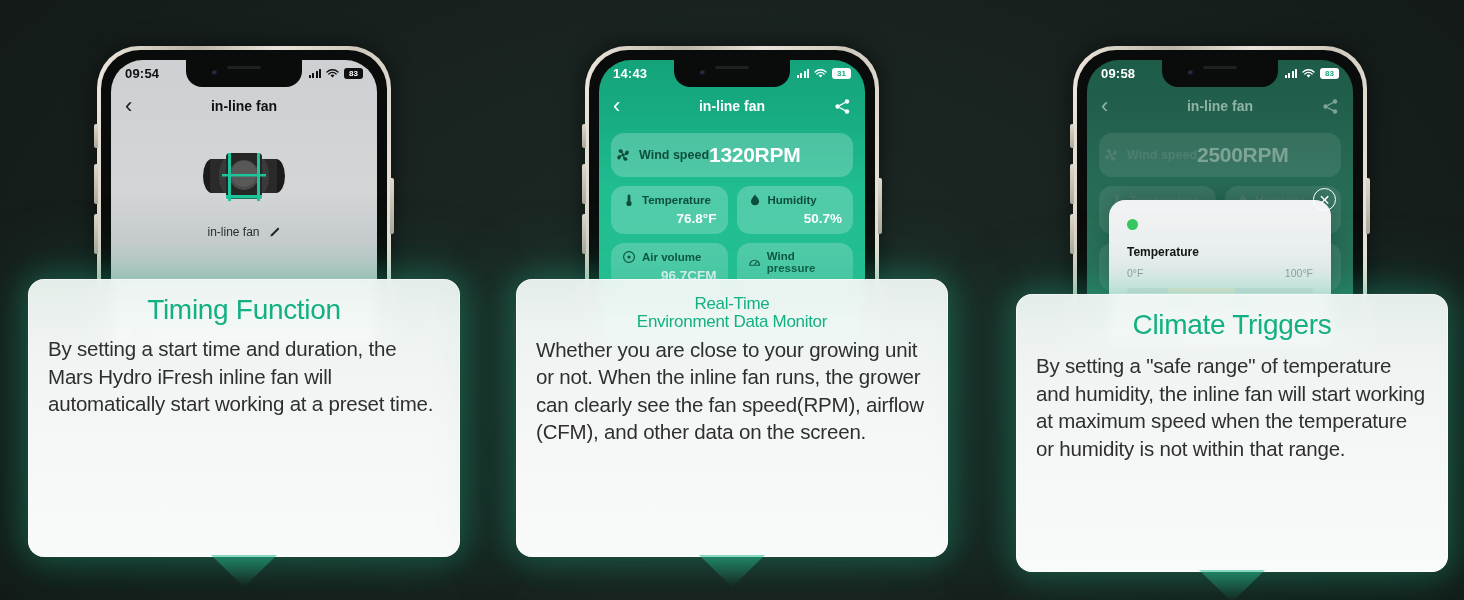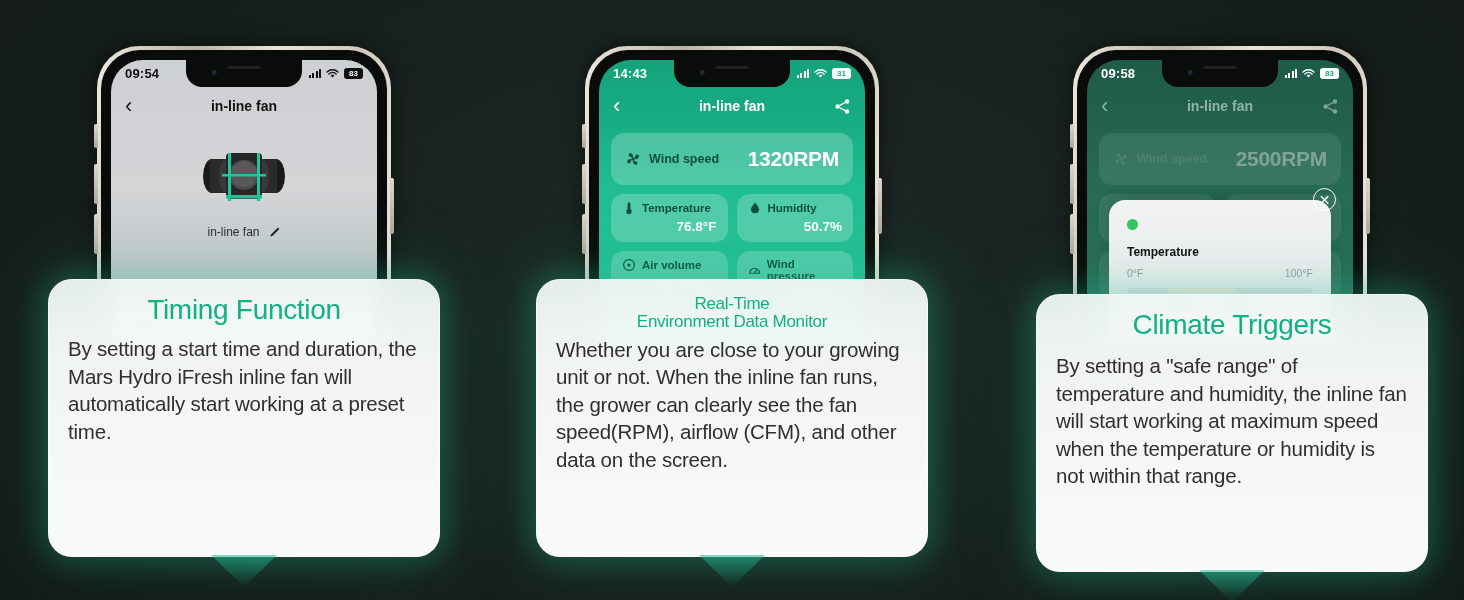--- a/index.html
+++ b/index.html
@@ -140,23 +140,23 @@
   
   .scr-green { height: 100%; background: linear-gradient(180deg, #14a37b 0%, #17ab82 18%, #20bd91 45%, #2bc89a 100%); }
   .scr-green .nav-back { color: #ffffff; }
   .scr-green .nav-title { color: #ffffff; }
   .scr-dim { background: linear-gradient(180deg, #1d5c49 0%, #22604d 18%, #276b56 45%, #2b735c 100%); }
   .scr-dim .nav-back, .scr-dim .nav-title { color: #8fb3a7; }
 
   .cards { padding: 8px 12px 0 12px; }
   .wind-card {
     background: rgba(255,255,255,0.22);
-    border-radius: 13px; height: 52px;
-    display: flex; align-items: center; justify-content: space-between;
-    padding: 0 14px; margin-bottom: 9px;
+    border-radius: 13px; height: 44px;
+    display: flex; align-items: center; 
+    padding: 0 4px; margin-bottom: 9px;
   }
   .wind-left { display: flex; align-items: center; gap: 8px; }
   .wind-label { font-size: 12.5px; color: #0e4f3c; font-weight: bold; }
   .wind-value { font-size: 21px; font-weight: bold; color: #ffffff; letter-spacing: -0.3px; }
   .grid2 { display: grid; grid-template-columns: 1fr 1fr; gap: 9px; }
   .mini-card {
     background: rgba(255,255,255,0.22);
     border-radius: 13px; height: 48px; padding: 7px 11px 6px 11px;
   }
   .mini-top { display: flex; align-items: center; gap: 6px; }
@@ -194,22 +194,22 @@
     margin-top: 9px; height: 5px; border-radius: 3px; background: #e2e4e5; position: relative;
   }
   .slider-fill { position: absolute; left: 22%; right: 42%; top: 0; bottom: 0; background: #f5ead9; border-radius: 3px; }
   .slider-vals { display: flex; font-size: 10.5px; color: #8d9496; margin-top: 7px; }
   .sv-a { margin-left: 20%; }
   .sv-b { margin-left: 16%; }
 
   
   .info-card {
     position: absolute; left: 50%; transform: translateX(-50%);
-    width: 392px;
-    border-radius: 24px;
+    width: 432px;
+    border-radius: 16px;
     background: linear-gradient(180deg, rgba(236,244,241,0.965) 0%, rgba(243,248,246,0.975) 18%, rgba(249,251,250,0.985) 55%, rgba(252,253,253,0.99) 100%);
     box-shadow: 0 0 30px 5px rgba(38,190,146,0.30),
                 0 0 70px 16px rgba(30,150,118,0.16),
                 inset 0 0 0 1px rgba(255,255,255,0.5);
     padding: 16px 20px 22px 20px;
     backdrop-filter: blur(6px);
   }
   .card-1 { top: 279px; height: 278px; }
   .card-2 { top: 279px; height: 278px; }
   .card-3 { top: 294px; height: 278px; margin-left: 12px; }

